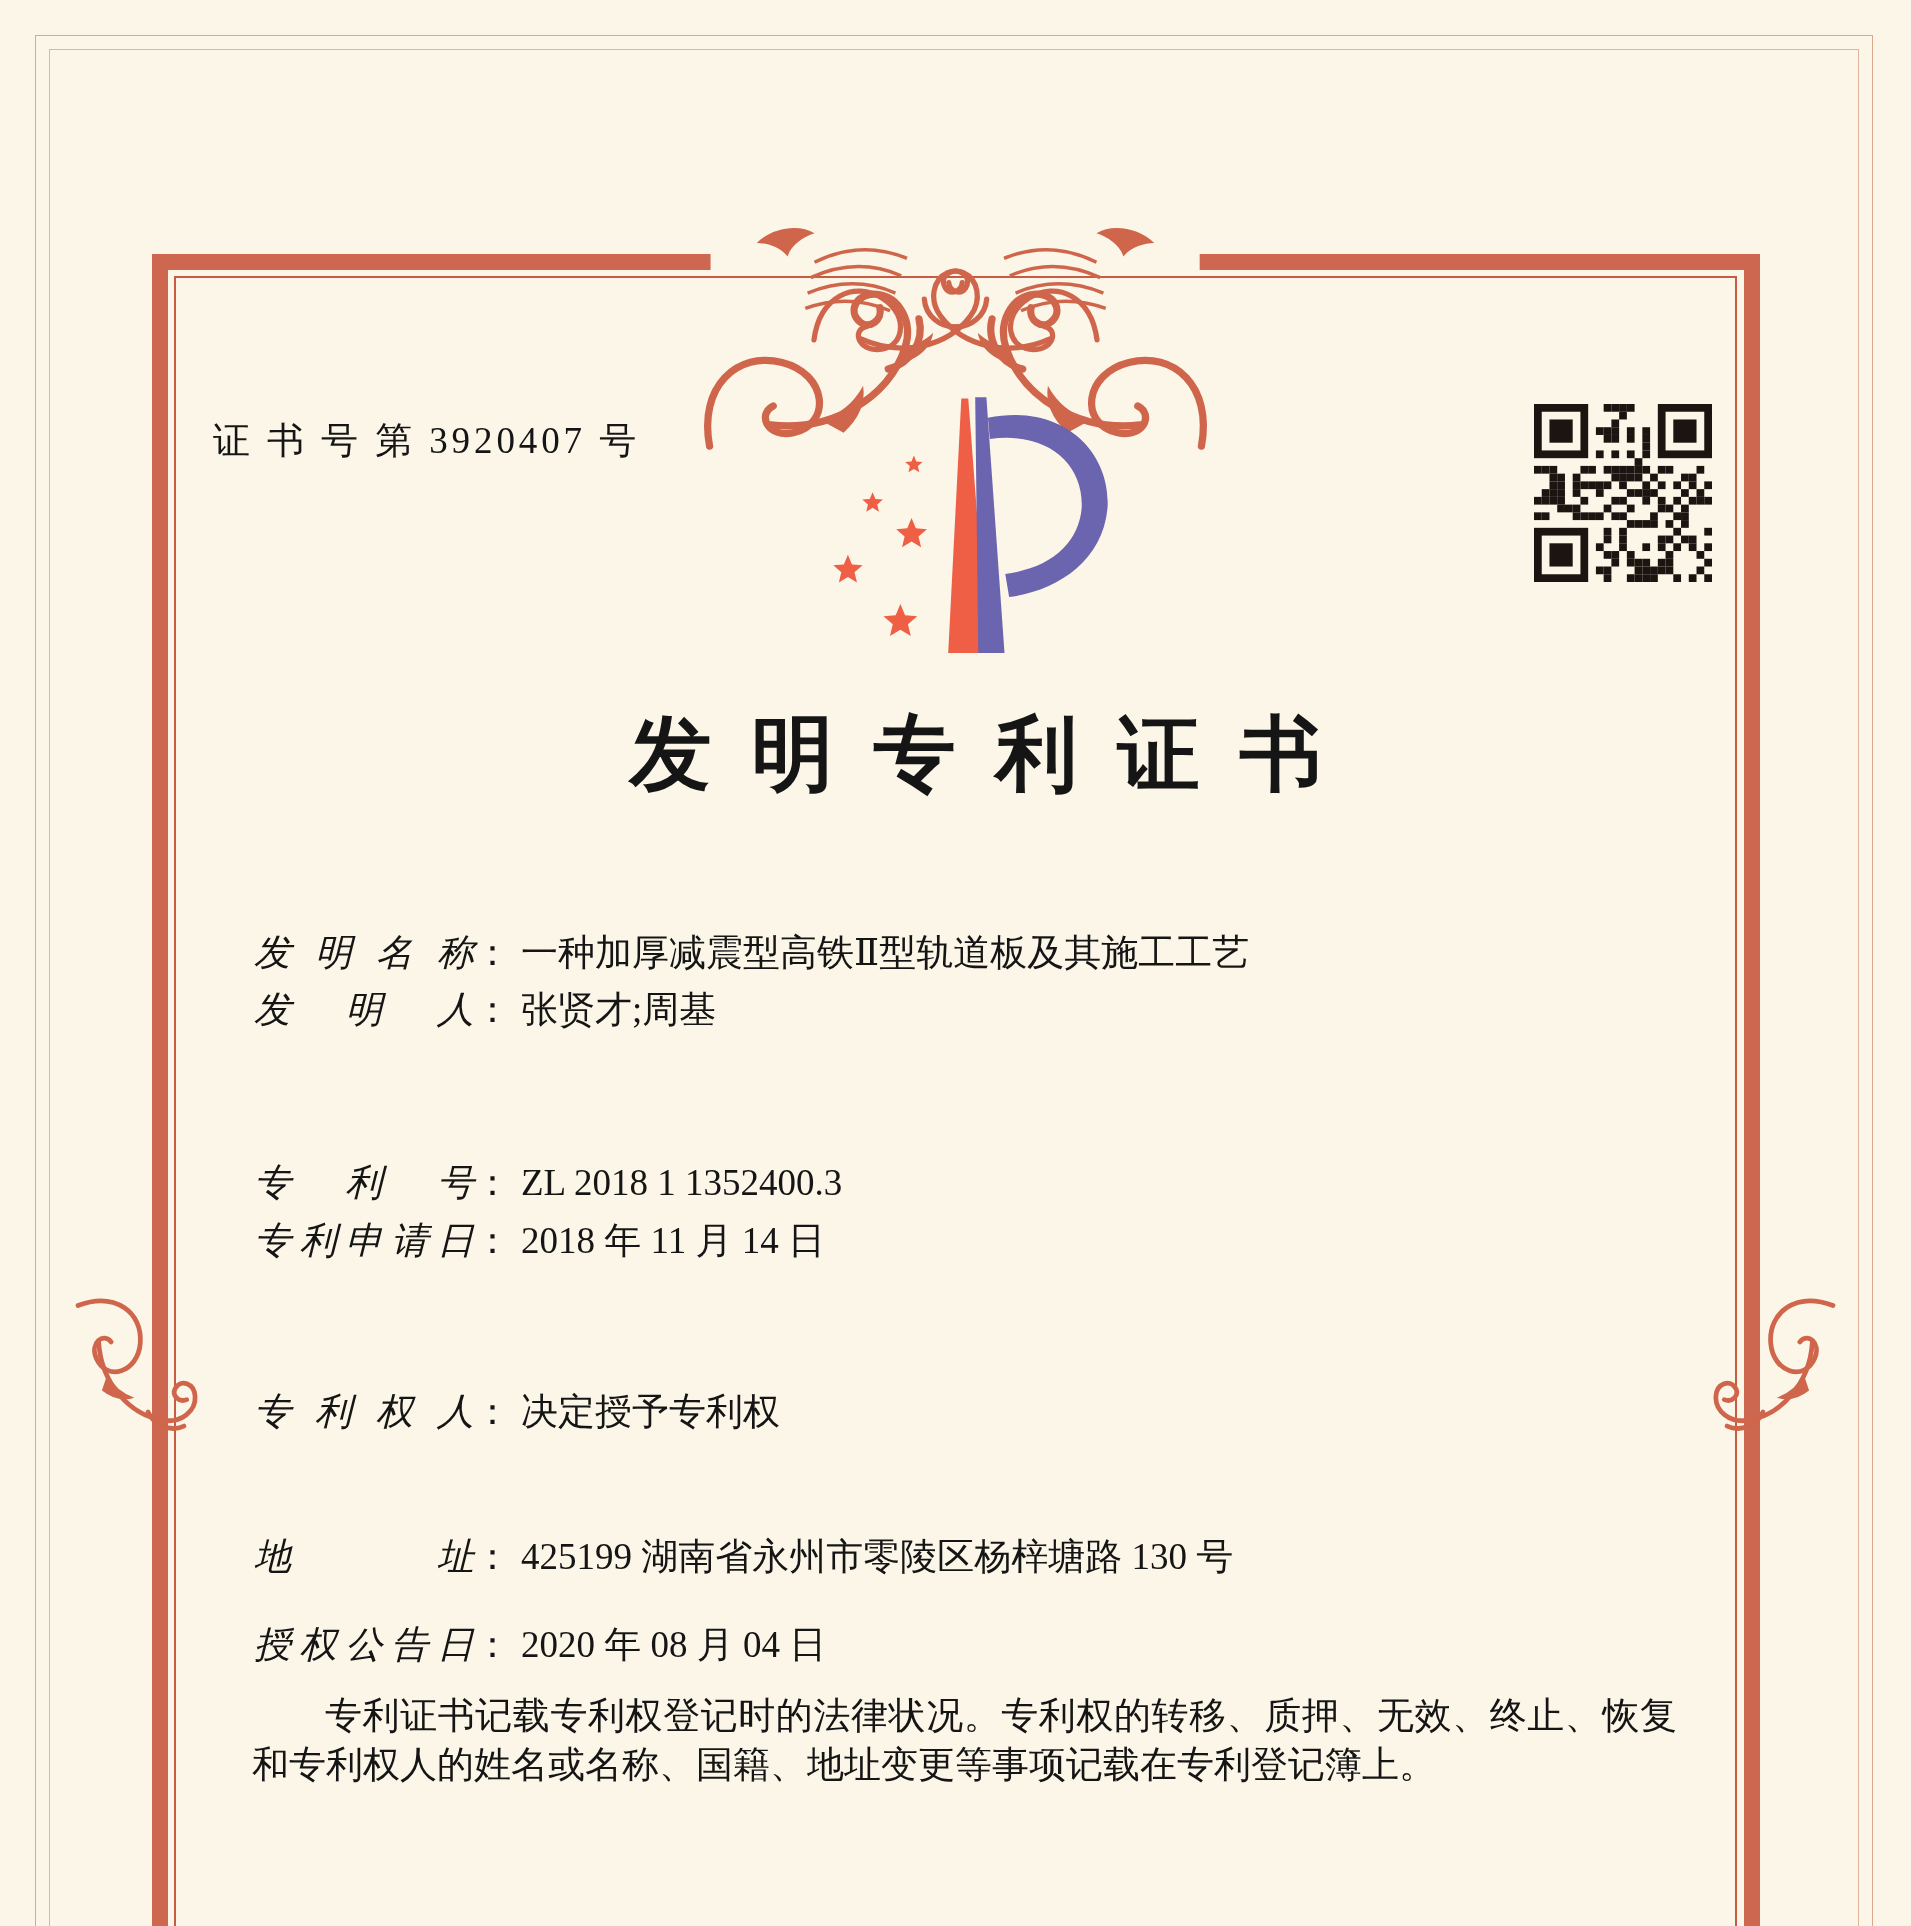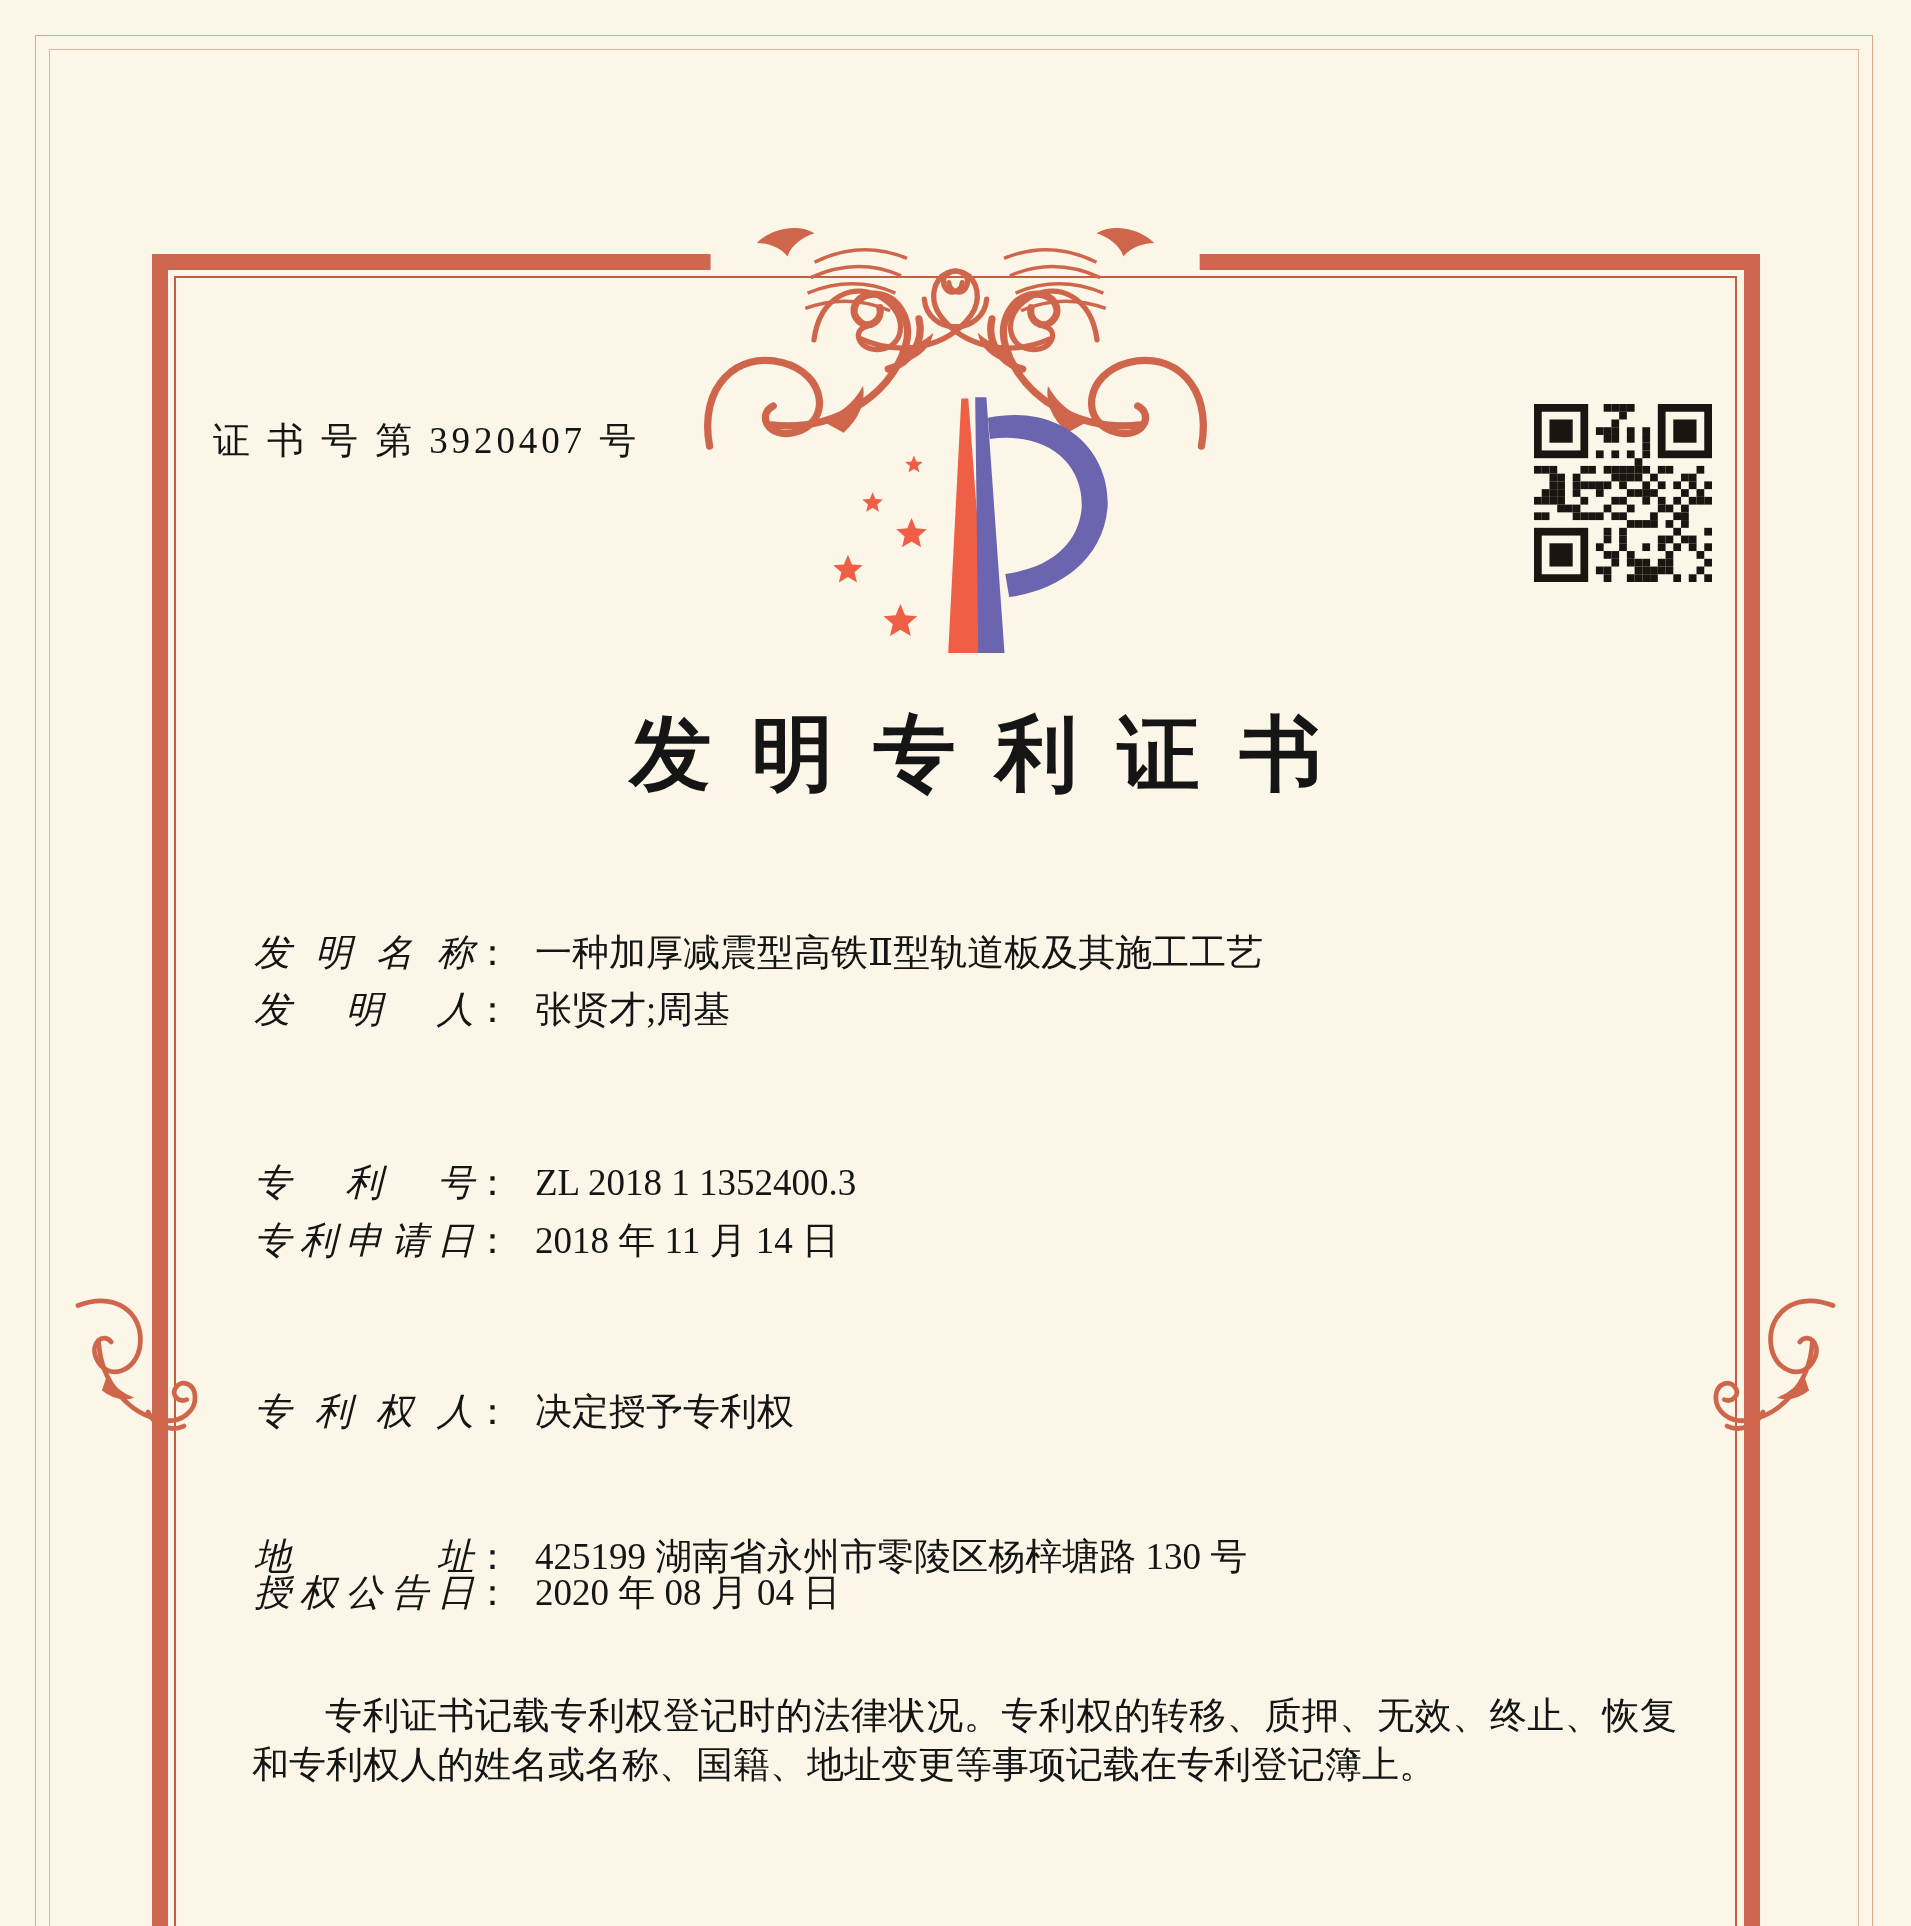--- a/index.html
+++ b/index.html
@@ -11,21 +11,21 @@
   .edge2{left:49px;top:49px;right:52px;bottom:50px;border:1.2px solid #e2b49d;}
   
   .band{left:152px;top:254px;width:1576px;height:2370px;border:16px solid #cd6750;}
   .thin{left:174px;top:276px;width:1559px;height:2353px;border:2.3px solid #c65c44;}
   .certno{left:213px;top:416px;font-size:37px;letter-spacing:3.9px;white-space:nowrap;}
   .title{left:0;width:100%;top:700px;text-align:center;font-size:82px;font-weight:bold;
          letter-spacing:40px;padding-left:40px;white-space:nowrap;}
   .row{left:254px;width:1448px;font-size:37px;white-space:nowrap;}
   .flabel{display:inline-block;width:220px;text-align:justify;text-align-last:justify;vertical-align:top;font-style:italic;}
   .fcolon{display:inline-block;}
-  .fvalue{margin-left:24px;}
+  .fvalue{margin-left:10px;}
   .col2{position:absolute;left:857px;top:0;white-space:nowrap;}
   .paras{left:252px;top:1691px;width:1425px;font-size:37px;line-height:49px;text-align:justify;}
   .paras p{margin:0;text-indent:73px;}
   .paras p + p{margin-top:34px;}
   .qr{left:1534px;top:404px;}
   .logo{left:824px;top:381px;}
   svg{display:block;}
 </style>
 </head>
 <body>
@@ -260,20 +260,20 @@
 </div>
 <div class="abs row" style="top:1216px">
   <span class="flabel">专利申请日</span><span class="fcolon">：</span><span class="fvalue">2018 年 11 月 14 日</span>
 </div>
 <div class="abs row" style="top:1387px">
   <span class="flabel">专利权人</span><span class="fcolon">：</span><span class="fvalue">决定授予专利权</span>
 </div>
 <div class="abs row" style="top:1532px">
   <span class="flabel">地址</span><span class="fcolon">：</span><span class="fvalue">425199 湖南省永州市零陵区杨梓塘路 130 号</span>
 </div>
-<div class="abs row" style="top:1568px">
+<div class="abs row" style="top:1620px">
   <span class="flabel">授权公告日</span><span class="fcolon">：</span><span class="fvalue">2020 年 08 月 04 日</span>
 </div>
 
 <div class="abs paras">
   <p>专利证书记载专利权登记时的法律状况。专利权的转移、质押、无效、终止、恢复和专利权人的姓名或名称、国籍、地址变更等事项记载在专利登记簿上。</p>
 </div>
 
 
 </body></html>

